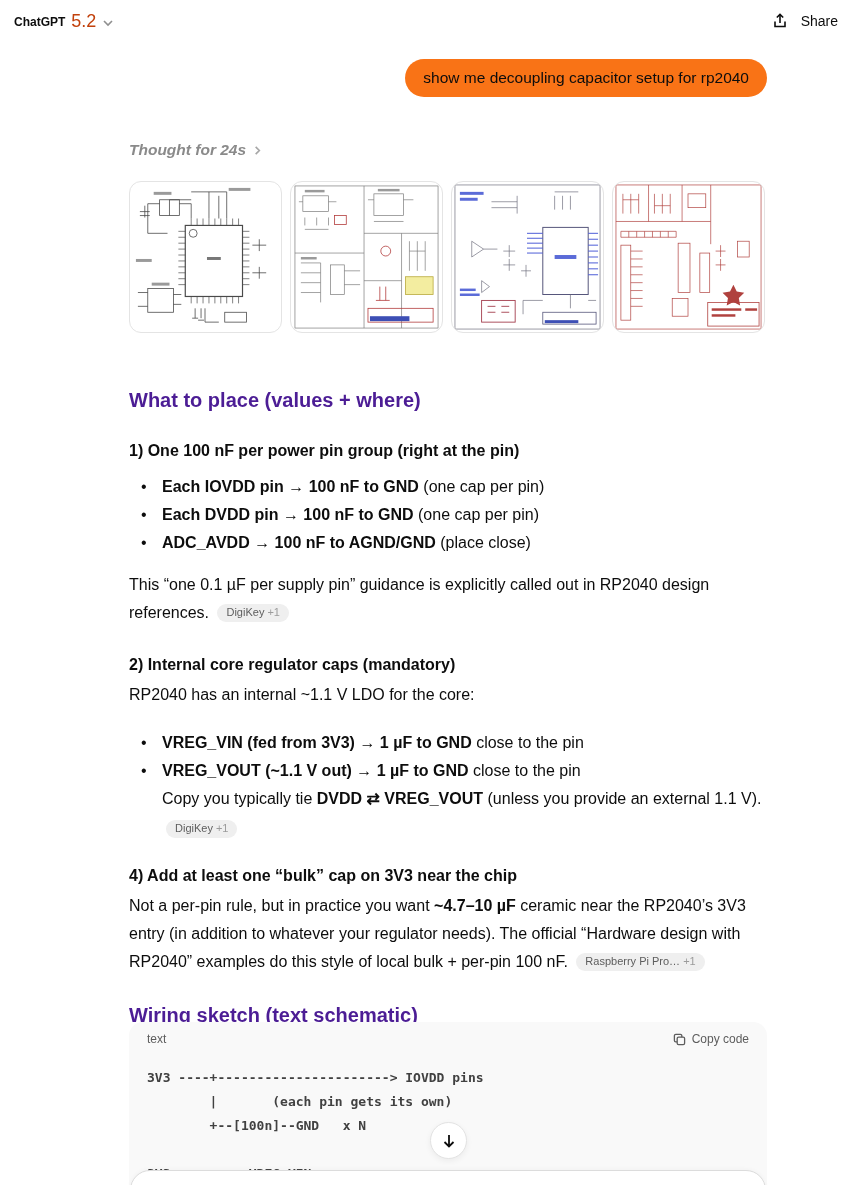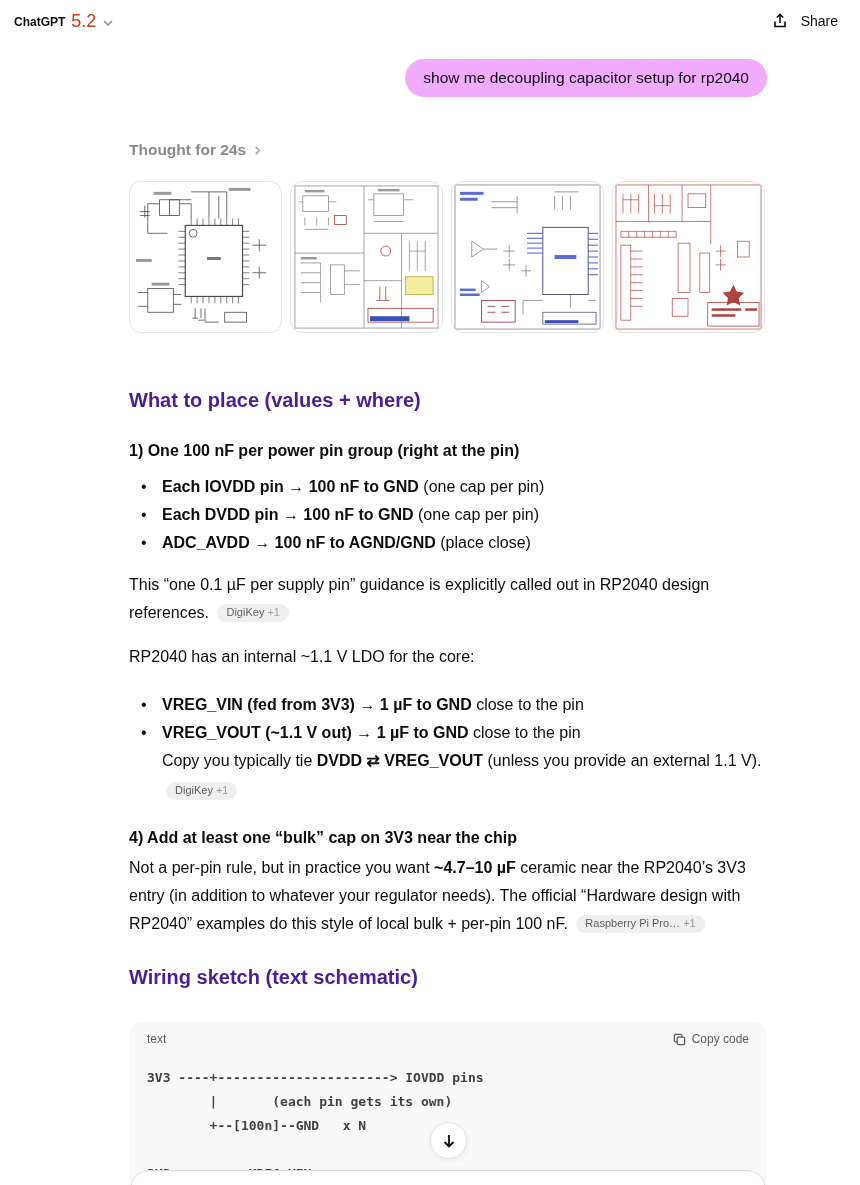--- a/index.html
+++ b/index.html
@@ -13,23 +13,23 @@
   .model-name { font-size:12px; font-weight:700; color:#0d0d0d;text-align:center; }
   .model-version { font-size:18px; font-weight:400; color:#c2410c; }
   .chev { width:12px; height:12px; stroke:#8f8f8f; stroke-width:1.6; fill:none; margin-top:2px; }
   .share-btn { position:absolute; right:14px; top:8px; display:flex; align-items:center; gap:13px; font-size:14px; color:#0d0d0d; padding:5px 8px; border-radius:8px; cursor:pointer; }
   .share-icon { width:16px; height:16px; stroke:#0d0d0d; stroke-width:1.6; fill:none; }
 
   
   .content { position:absolute; left:129px; width:638px; top:0; }
 
   .user-row { position:absolute; top:59px; left:0; width:638px; display:flex; justify-content:flex-end; }
-  .user-bubble { background:#f0abfc; border-radius:20px; padding:8px 18px; font-size:15.5px; line-height:22px; color:#0d0d0d; max-width:480px; }
-
-  .thought-row { position:absolute; top:141px; left:0; display:flex; align-items:center; gap:6px; cursor:pointer; }
+  .user-bubble { background:#f97316; border-radius:20px; padding:8px 18px; font-size:15.5px; line-height:22px; color:#0d0d0d; max-width:480px; }
+
+  .thought-row { position:absolute; top:141px; left:0; display:flex; align-items:center; gap:6px; cursor:pointer;font-style:italic; }
   .thought-label { font-size:15.5px; font-weight:600; color:#8a8a8a; }
   .thought-chev { width:11px; height:11px; stroke:#a7a7a7; stroke-width:1.8; fill:none; }
 
   
   .thumbs { position:absolute; top:181px; left:0; width:638px; display:flex; gap:8px; }
   .thumb { width:153px; height:152px; border:1px solid #e4e4e4; border-radius:12px; background:#fff; overflow:hidden; cursor:pointer; flex:0 0 auto; }
   .thumb svg { display:block; width:100%; height:100%; }
 
   
   .blocks { position:absolute; top:361px; left:0; width:638px; font-size:16px; line-height:28px; }
@@ -215,20 +215,21 @@
 
     <div class="blocks" id="blocks">
         <h3>What to place (values + where)</h3>
         <div class="sub"><span class="b">1) One 100 nF per power pin group (right at the pin)</span></div>
         <ul>
           <li><span class="b">Each IOVDD pin → 100 nF to GND</span><span> (one cap per pin)</span></li>
           <li><span class="b">Each DVDD pin → 100 nF to GND</span><span> (one cap per pin)</span></li>
           <li><span class="b">ADC_AVDD → 100 nF to AGND/GND</span><span> (place close)</span></li>
         </ul>
         <p><span>This “one 0.1 µF per supply pin” guidance is explicitly called out in RP2040 design references. </span><span class="badge"><span>DigiKey</span><span class="plus">+1</span></span></p>
+        <div class="sub"><span class="b">2) Internal core regulator caps (mandatory)</span></div>
         <p class="tight"><span>RP2040 has an internal ~1.1 V LDO for the core:</span></p>
         <ul>
           <li><span class="b">VREG_VIN (fed from 3V3) → 1 µF to GND</span><span> close to the pin</span></li>
           <li><span class="b">VREG_VOUT (~1.1 V out) → 1 µF to GND</span><span> close to the pin</span><div class="extra"><span>Copy you typically tie </span><span class="b">DVDD ⇄ VREG_VOUT</span><span> (unless you provide an external 1.1 V).</span></div><div class="badge-row"><span class="badge"><span>DigiKey</span><span class="plus">+1</span></span></div></li>
         </ul>
         <div class="sub"><span class="b">4) Add at least one “bulk” cap on 3V3 near the chip</span></div>
         <p class="tight"><span>Not a per-pin rule, but in practice you want </span><span class="b">~4.7–10 µF</span><span> ceramic near the RP2040’s 3V3 entry (in addition to whatever your regulator needs). The official “Hardware design with RP2040” examples do this style of local bulk + per-pin 100 nF. </span><span class="badge"><span>Raspberry Pi Pro…</span><span class="plus">+1</span></span></p>
         <h3>Wiring sketch (text schematic)</h3>
       </div>
 

